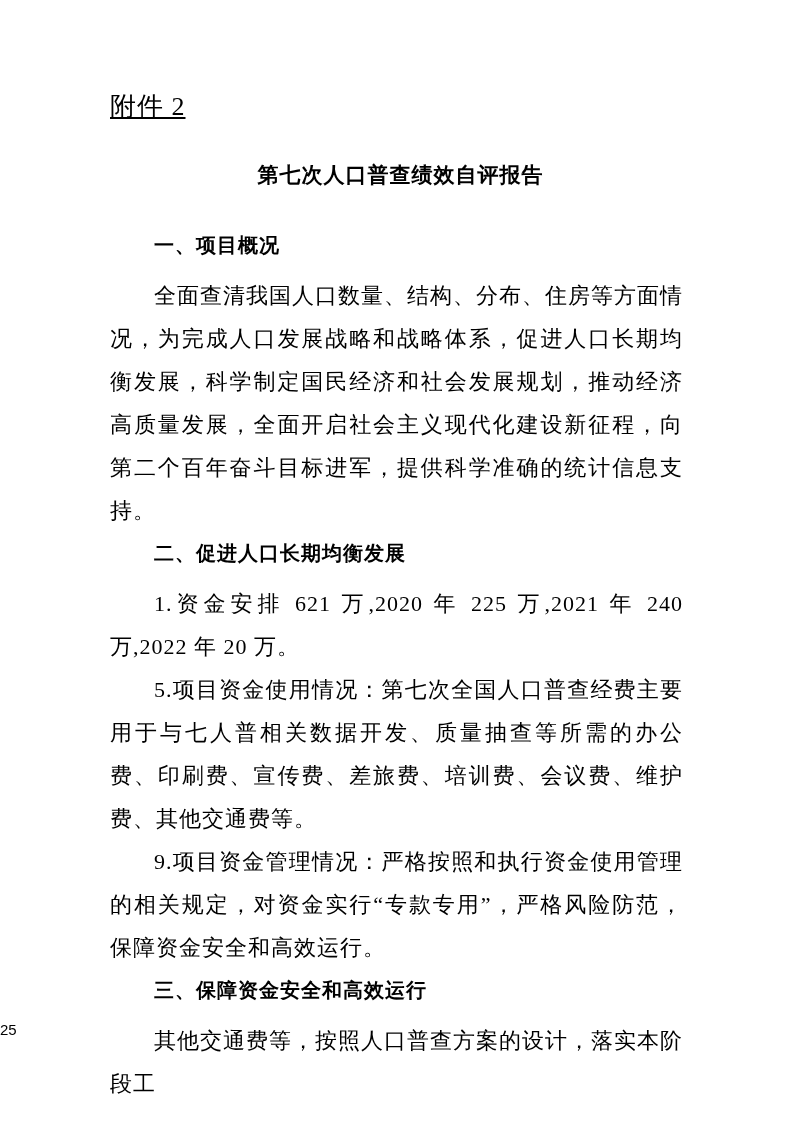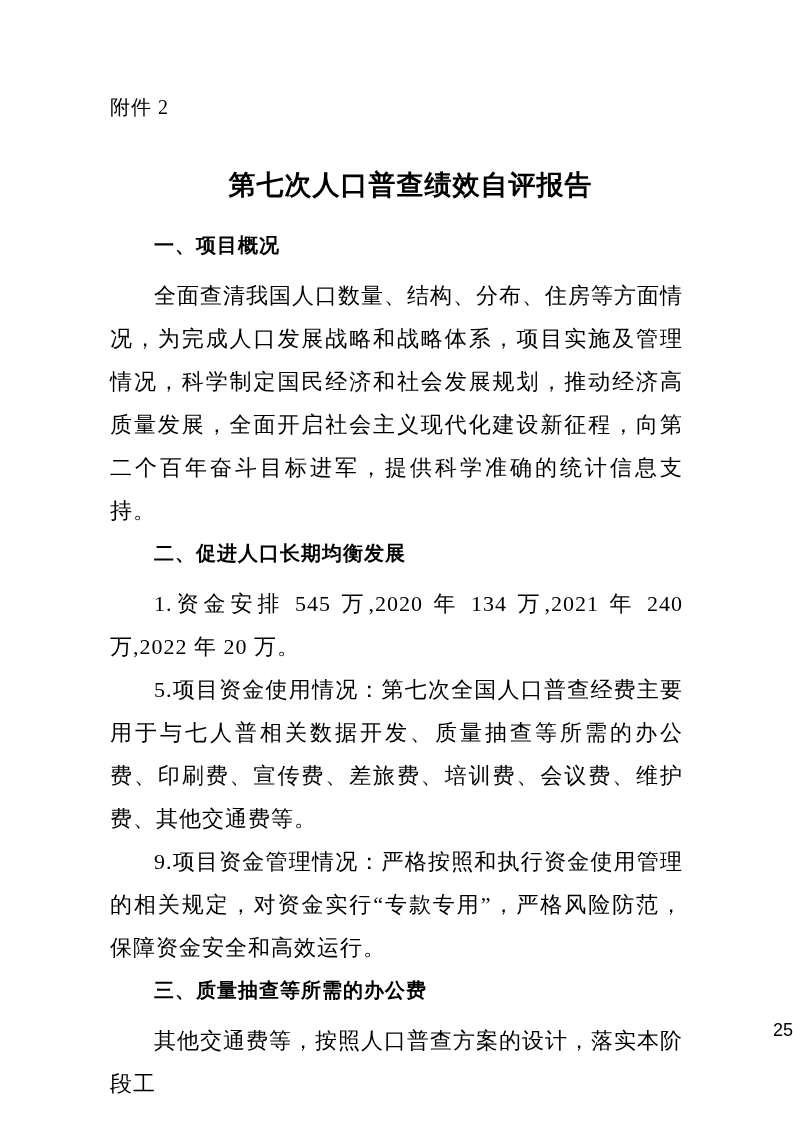--- a/index.html
+++ b/index.html
@@ -13,34 +13,35 @@
     height: 1122px;
     background: #ffffff;
     color: #000000;
     overflow: hidden;
   }
   .attachment {
     position: absolute;
     left: 110px;
     top: 90px;
     font-family: "Liberation Serif", serif;
-    font-size: 20px;
+    font-size: 26px;
     line-height: 34px;
     letter-spacing: 1px;
+    text-decoration: underline;
   }
   .doc-title {
     position: absolute;
     left: 110px;
     top: 146px;
     width: 573px;
-    margin: 14px;
+    margin: 4px;
     text-align: center;
     font-family: "Liberation Serif", serif;
     font-weight: 700;
-    font-size: 27px;
+    font-size: 21px;
     line-height: 50px;
     letter-spacing: 1px;
   }
   .content {
     position: absolute;
     left: 110px;
     top: 224px;
     width: 573px;
   }
   .content .section-heading {
@@ -60,45 +61,45 @@
     text-indent: 44px;
     text-align: justify;
     text-justify: inter-ideograph;
     letter-spacing: 1px;
   }
   .page-number {
     position: absolute;
     left: 0;
     right: 0;
     top: 1020px;
-    text-align: right;
+    text-align: left;
     font-family: "Liberation Sans", sans-serif;
-    font-size: 18px;
+    font-size: 15px;
     line-height: 20px;
   }
 </style>
 </head>
 <body>
 
 <div class="sheet">
 
   <div class="attachment">附件 2</div>
 
   <h1 class="doc-title">第七次人口普查绩效自评报告</h1>
 
   <div class="content">
 
     <h2 class="section-heading">一、项目概况</h2>
-    <p class="para">全面查清我国人口数量、结构、分布、住房等方面情况，为完成人口发展战略和战略体系，项目实施及管理情况，科学制定国民经济和社会发展规划，推动经济高质量发展，全面开启社会主义现代化建设新征程，向第二个百年奋斗目标进军，提供科学准确的统计信息支持。</p>
+    <p class="para">全面查清我国人口数量、结构、分布、住房等方面情况，为完成人口发展战略和战略体系，促进人口长期均衡发展，科学制定国民经济和社会发展规划，推动经济高质量发展，全面开启社会主义现代化建设新征程，向第二个百年奋斗目标进军，提供科学准确的统计信息支持。</p>
 
     <h2 class="section-heading">二、促进人口长期均衡发展</h2>
-    <p class="para">1.资金安排 545 万,2020 年 134 万,2021 年 240 万,2022 年 20 万。</p>
+    <p class="para">1.资金安排 621 万,2020 年 225 万,2021 年 240 万,2022 年 20 万。</p>
     <p class="para">5.项目资金使用情况：第七次全国人口普查经费主要用于与七人普相关数据开发、质量抽查等所需的办公费、印刷费、宣传费、差旅费、培训费、会议费、维护费、其他交通费等。</p>
     <p class="para">9.项目资金管理情况：严格按照和执行资金使用管理的相关规定，对资金实行“专款专用”，严格风险防范，保障资金安全和高效运行。</p>
 
-    <h2 class="section-heading">三、质量抽查等所需的办公费</h2>
+    <h2 class="section-heading">三、保障资金安全和高效运行</h2>
     <p class="para">其他交通费等，按照人口普查方案的设计，落实本阶段工</p>
 
   </div>
 
   <div class="page-number">25</div>
 
 </div>
 
 </body></html>

